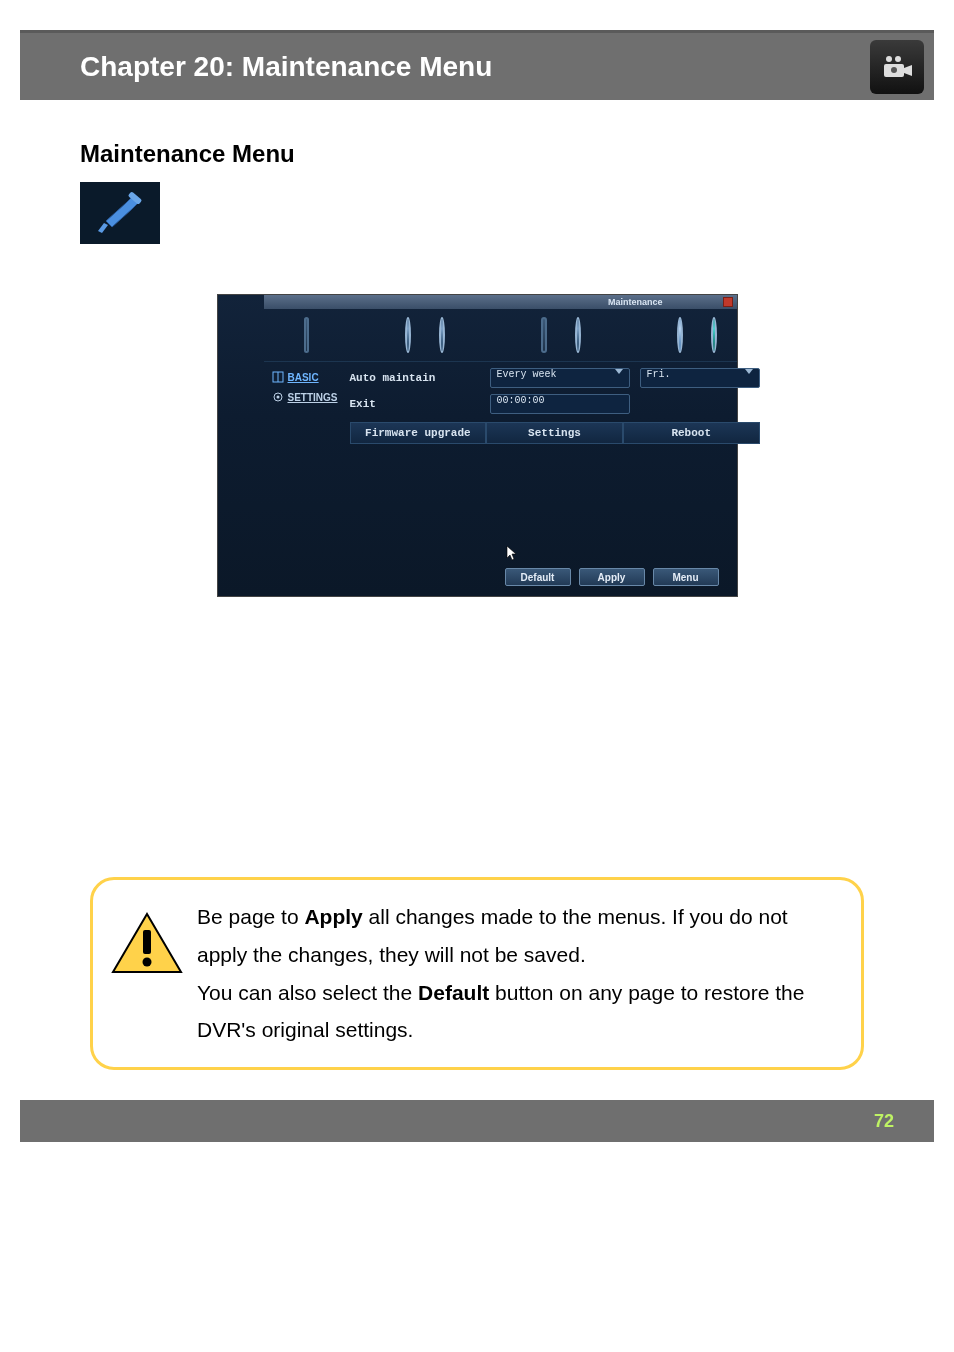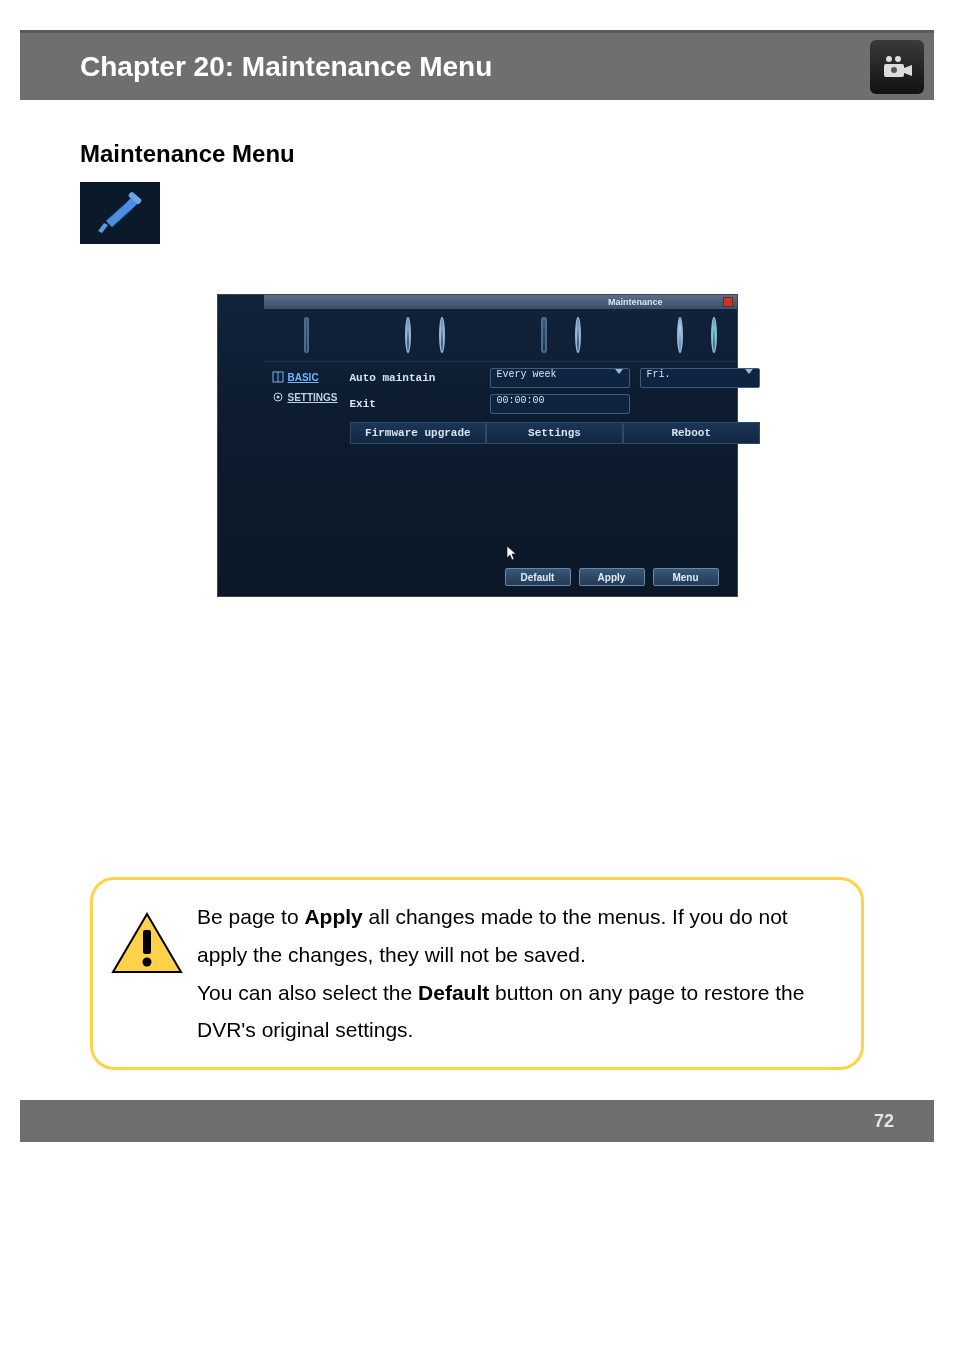--- a/index.html
+++ b/index.html
@@ -184,21 +184,21 @@
     line-height: 1.8;
   }
   .tip-text b { font-weight:bold; }
 
   .page-footer {
     background:#6f6f6f;
     height:42px;
     display:flex;align-items:center;justify-content:flex-end;
     padding-right:40px;
   }
-  .page-num { color:#e5e5e5; font-weight:bold; font-size:18px;}
+  .page-num { color:#bef264; font-weight:bold; font-size:18px;}
 </style>
 </head>
 <body>
 
 <div class="page">
 
   <div class="chapter-header">
     <div class="chapter-title">Chapter 20: Maintenance Menu</div>
     <div class="camera-icon-box">
       <svg width="34" height="26" viewBox="0 0 34 26">

